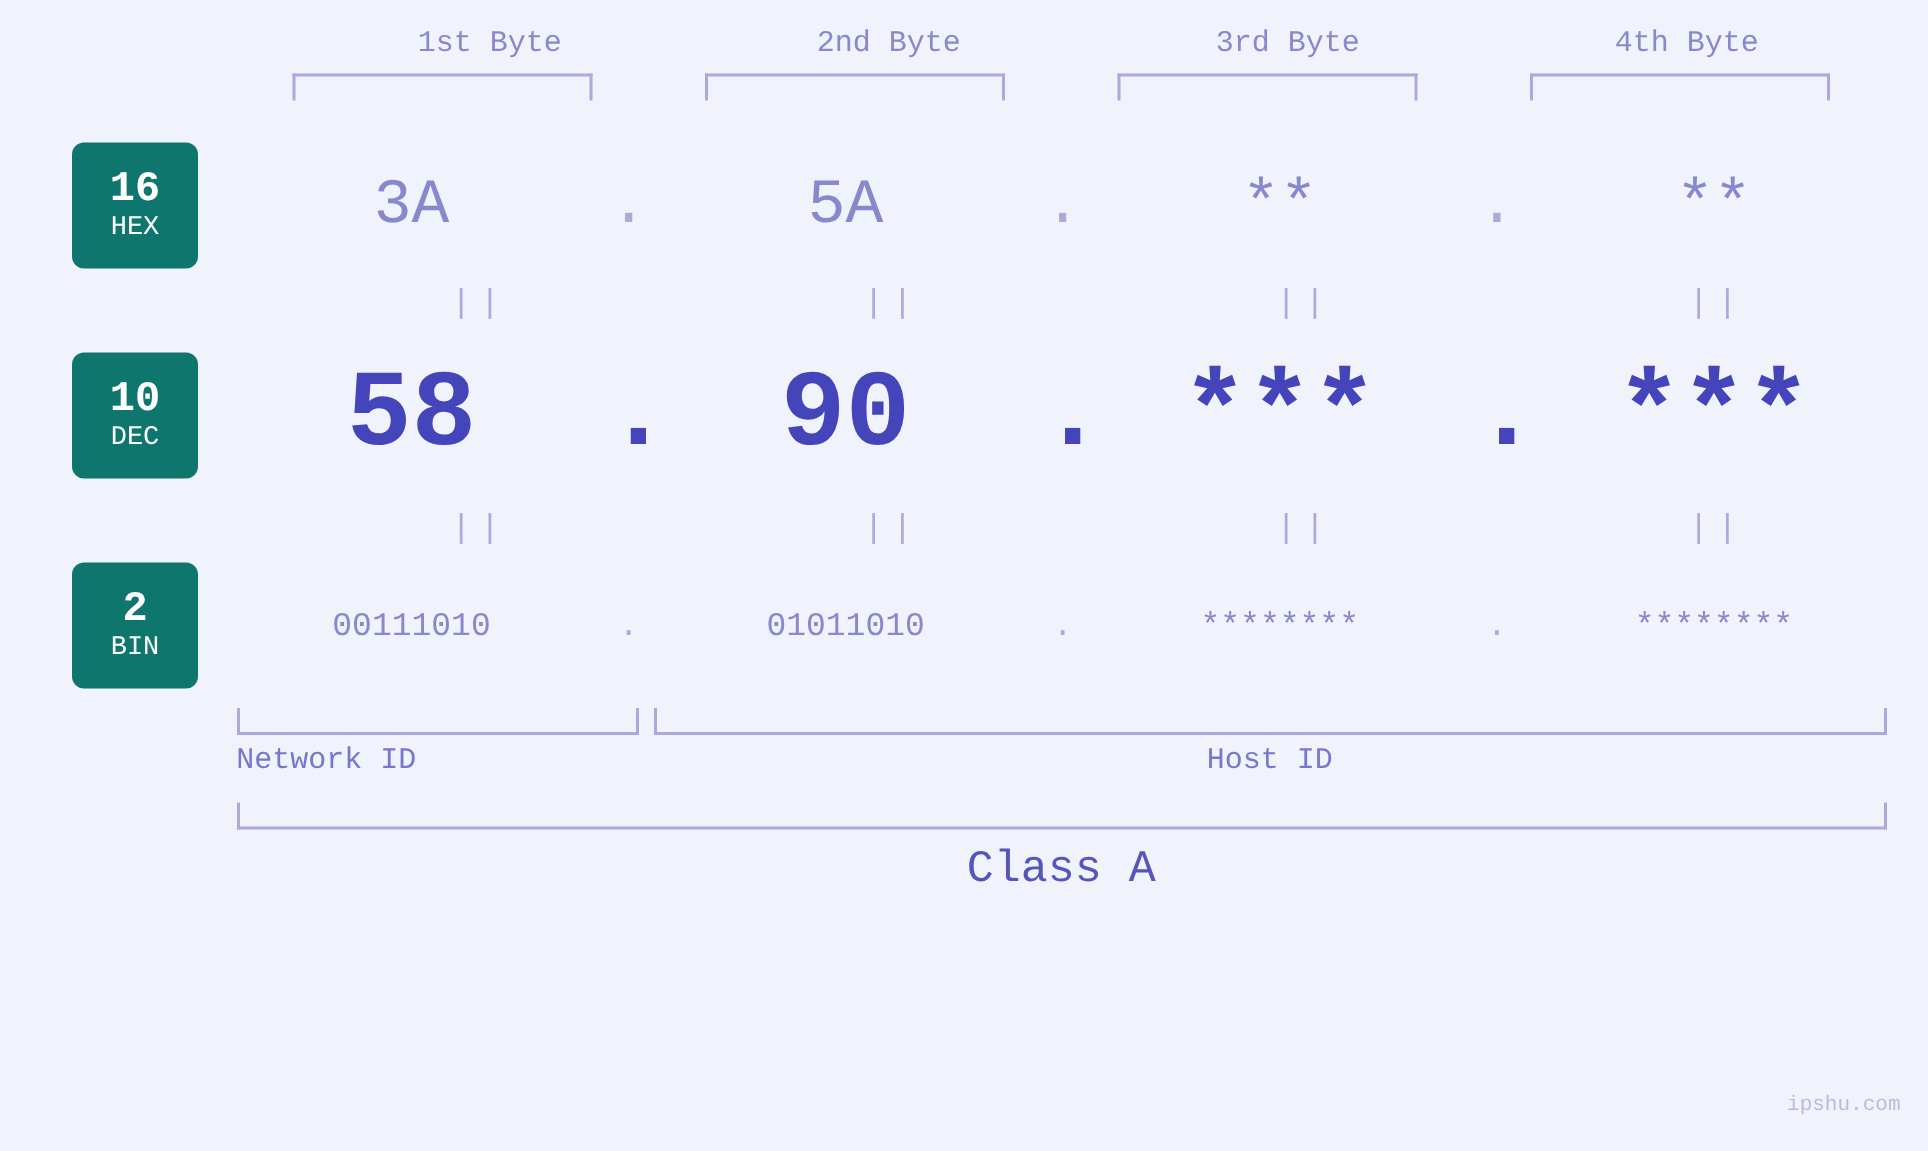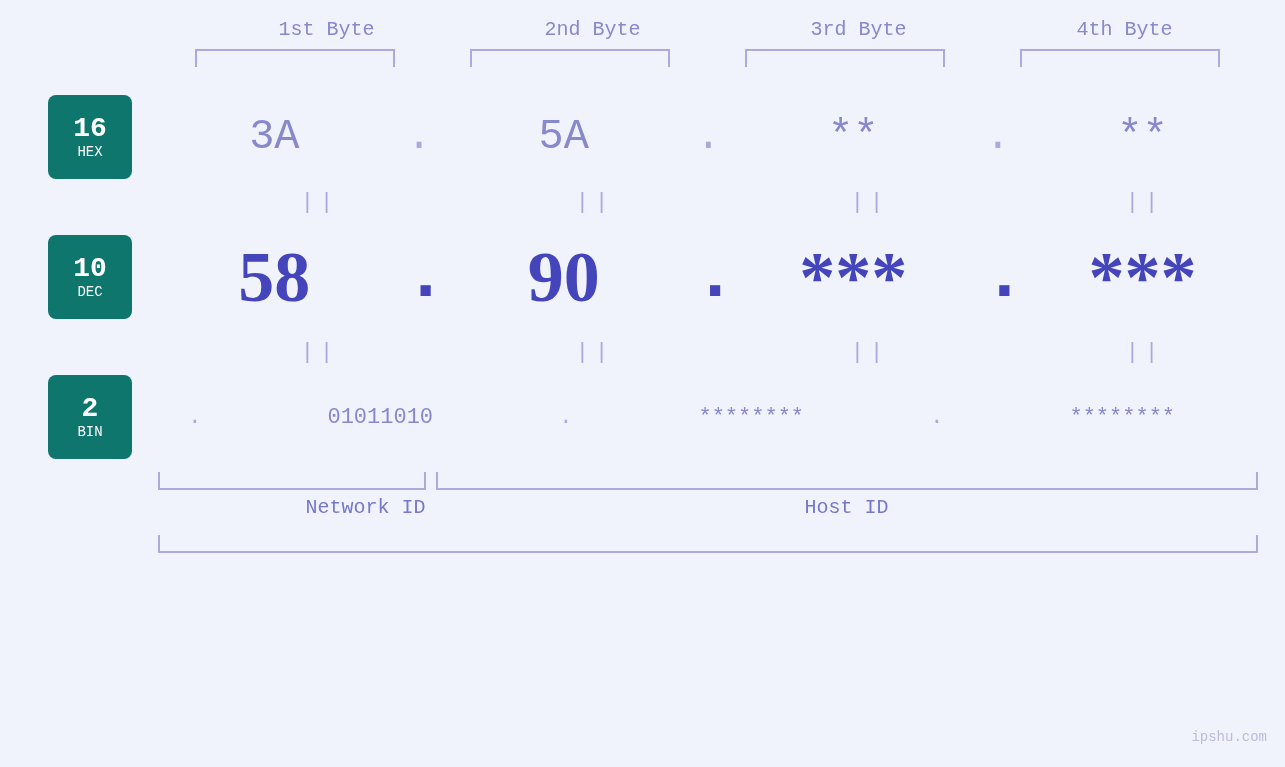--- a/index.html
+++ b/index.html
@@ -81,21 +81,21 @@
       flex-shrink: 0;
     }
 
     .badge-num {
       font-size: 28px;
       font-weight: bold;
       line-height: 1.1;
     }
 
     .badge-label {
-      font-size: 14px;
+      font-size: 18px;
       font-weight: normal;
     }
 
     
     .cells {
       display: flex;
       flex: 1;
       align-items: center;
       justify-content: space-around;
       padding: 0 20px;
@@ -127,21 +127,21 @@
     .hex-dot {
       font-size: 42px;
       color: #aaaadd;
     }
 
     
     .dec-val {
       font-size: 72px;
       font-weight: bold;
       color: #4444bb;
-      font-family: Liberation Serif, serif;
+      font-family: Liberation Mono, monospace;
     }
 
     .dec-dot {
       font-size: 72px;
       font-weight: bold;
       color: #4444bb;
     }
 
     
     .bin-val {
@@ -202,21 +202,21 @@
       margin-left: 10px;
     }
 
     .bottom-labels {
       display: flex;
       margin-top: 6px;
     }
 
     .network-id-label {
       width: 268px;
-      text-align: right;
+      text-align: left;
       color: #7777cc;
       font-size: 20px;
       font-family: 'Courier New', Courier, monospace;
     }
 
     .host-id-label {
       flex: 1;
       text-align: center;
       color: #7777cc;
       font-size: 20px;
@@ -343,20 +343,23 @@
     <div class="equals-cell">||</div>
     <div class="equals-cell">||</div>
   </div>
 
   <div class="data-row">
     <div class="badge">
       <span class="badge-num">2</span>
       <span class="badge-label">BIN</span>
     </div>
     <div class="cells">
+      <div class="cell">
+        <span class="bin-val">00111010</span>
+      </div>
       <div class="dot bin-dot">.</div>
       <div class="cell">
         <span class="bin-val">01011010</span>
       </div>
       <div class="dot bin-dot">.</div>
       <div class="cell">
         <span class="bin-val">********</span>
       </div>
       <div class="dot bin-dot">.</div>
       <div class="cell">
@@ -371,16 +374,17 @@
       <div class="bottom-bracket-host"></div>
     </div>
     <div class="bottom-labels">
       <div class="network-id-label">Network ID</div>
       <div class="host-id-label">Host ID</div>
     </div>
   </div>
 
   <div class="big-bracket-row">
     <div class="big-bracket"></div>
+    <div class="class-label">Class A</div>
   </div>
 
   <div class="watermark">ipshu.com</div>
 </div>
 
 </body></html>

